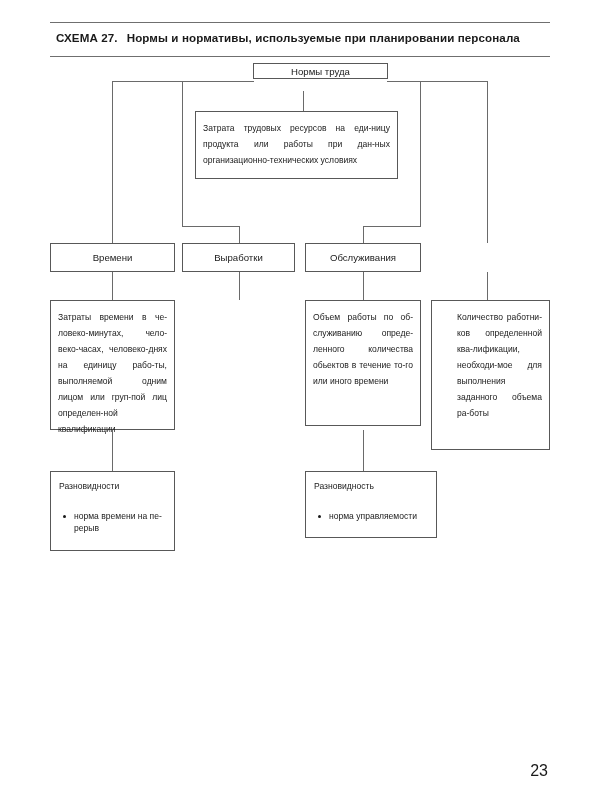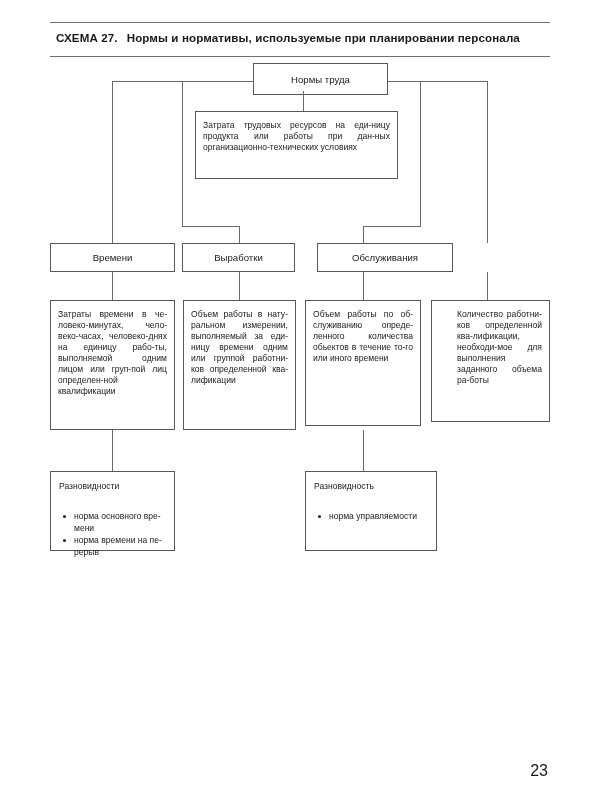--- a/index.html
+++ b/index.html
@@ -56,21 +56,21 @@
     background: #ffffff;
   }
   .box-center {
     display: flex;
     align-items: center;
     justify-content: center;
     font-size: 9.6px;
   }
   .box-text {
     font-size: 8.55px;
-    line-height: 11px;
+    line-height: 16px;
     text-align: justify;
     text-align-last: left;
     padding: 8px 7px 6px 7px;
     hyphens: manual;
   }
 
   
   .ln {
     position: absolute;
     background: #6a6a6a;
@@ -120,21 +120,21 @@
 
 <div id="page">
 
   <div class="title-rule" id="title-rule-top"></div>
   <div class="title-rule" id="title-rule-bottom"></div>
 
   <div class="title">
     <span class="title-num">СХЕМА 27.</span><span>Нормы и нормативы, используемые при планировании персонала</span>
   </div>
 
-  <div class="box box-center" style="left:253px; top:63px; width:135px; height:32px;">
+  <div class="box box-center" style="left:253px; top:63px; width:135px; height:16px;">
     <span>Нормы труда</span>
   </div>
 
   <div class="ln ln-v" style="left:303px; top:91px; height:20px;"></div>
 
   <div class="box box-text" style="left:195px; top:111px; width:203px; height:68px;">
     <span>Затрата трудовых ресурсов на еди-ницу продукта или работы при дан-ных организационно-технических условиях</span>
   </div>
 
   <div class="ln ln-h" style="left:112px; top:81px; width:142px;"></div>
@@ -152,54 +152,50 @@
   <div class="ln ln-v" style="left:363px; top:226px; height:17px;"></div>
 
   <div class="ln ln-v" style="left:487px; top:81px; height:162px;"></div>
 
   <div class="box box-center" style="left:50px; top:243px; width:125px; height:29px;text-align:right;">
     <span>Времени</span>
   </div>
   <div class="box box-center" style="left:182px; top:243px; width:113px; height:29px;">
     <span>Выработки</span>
   </div>
-  <div class="box box-center" style="left:305px; top:243px; width:136px; height:29px;margin-left:12px;">
+  <div class="box box-center" style="left:305px; top:243px; width:116px; height:29px;">
     <span>Обслуживания</span>
   </div>
 
   <div class="ln ln-v" style="left:112px; top:272px; height:28px;"></div>
   <div class="ln ln-v" style="left:239px; top:272px; height:28px;"></div>
   <div class="ln ln-v" style="left:363px; top:272px; height:28px;"></div>
   <div class="ln ln-v" style="left:487px; top:272px; height:28px;"></div>
 
   <div class="box box-text" style="left:50px; top:300px; width:125px; height:130px;">
     <span>Затраты времени в че-ловеко-минутах, чело-веко-часах, человеко-днях на единицу рабо-ты, выполняемой одним лицом или груп-пой лиц определен-ной квалификации</span>
   </div>
-  <div class="box box-text" style="left:183px; top:300px; width:113px; height:130px;">
-    <span>Объем работы в нату-ральном измерении, выполняемый за еди-ницу времени одним или группой работни-ков определенной ква-лификации</span>
-  </div>
   <div class="box box-text" style="left:305px; top:300px; width:116px; height:126px;">
     <span>Объем работы по об-служиванию опреде-ленного количества обьектов в течение то-го или иного времени</span>
   </div>
-  <div class="box box-text" style="left:431px; top:300px; width:119px; height:122px;padding-left:25px;">
+  <div class="box box-text" style="left:431px; top:300px; width:119px; height:150px;padding-left:25px;">
     <span>Количество работни-ков определенной ква-лификации, необходи-мое для выполнения заданного объема ра-боты</span>
   </div>
 
   <div class="ln ln-v" style="left:112px; top:430px; height:41px;"></div>
   <div class="ln ln-v" style="left:363px; top:430px; height:41px;"></div>
 
   <div class="box var-box" style="left:50px; top:471px; width:125px; height:80px;">
     <div class="var-head">Разновидности</div>
     <ul class="var-list">
-      <li>норма основного вре-мени</li>
       <li>норма времени на пе-рерыв</li>
     </ul>
   </div>
 
-  <div class="box var-box" style="left:305px; top:471px; width:132px; height:80px;">
+  <div class="box var-box" style="left:305px; top:471px; width:132px; height:67px;">
     <div class="var-head">Разновидность</div>
     <ul class="var-list">
       <li>норма управляемости</li>
     </ul>
   </div>
 
   <div class="page-no">23</div>
 
 </div>
 

